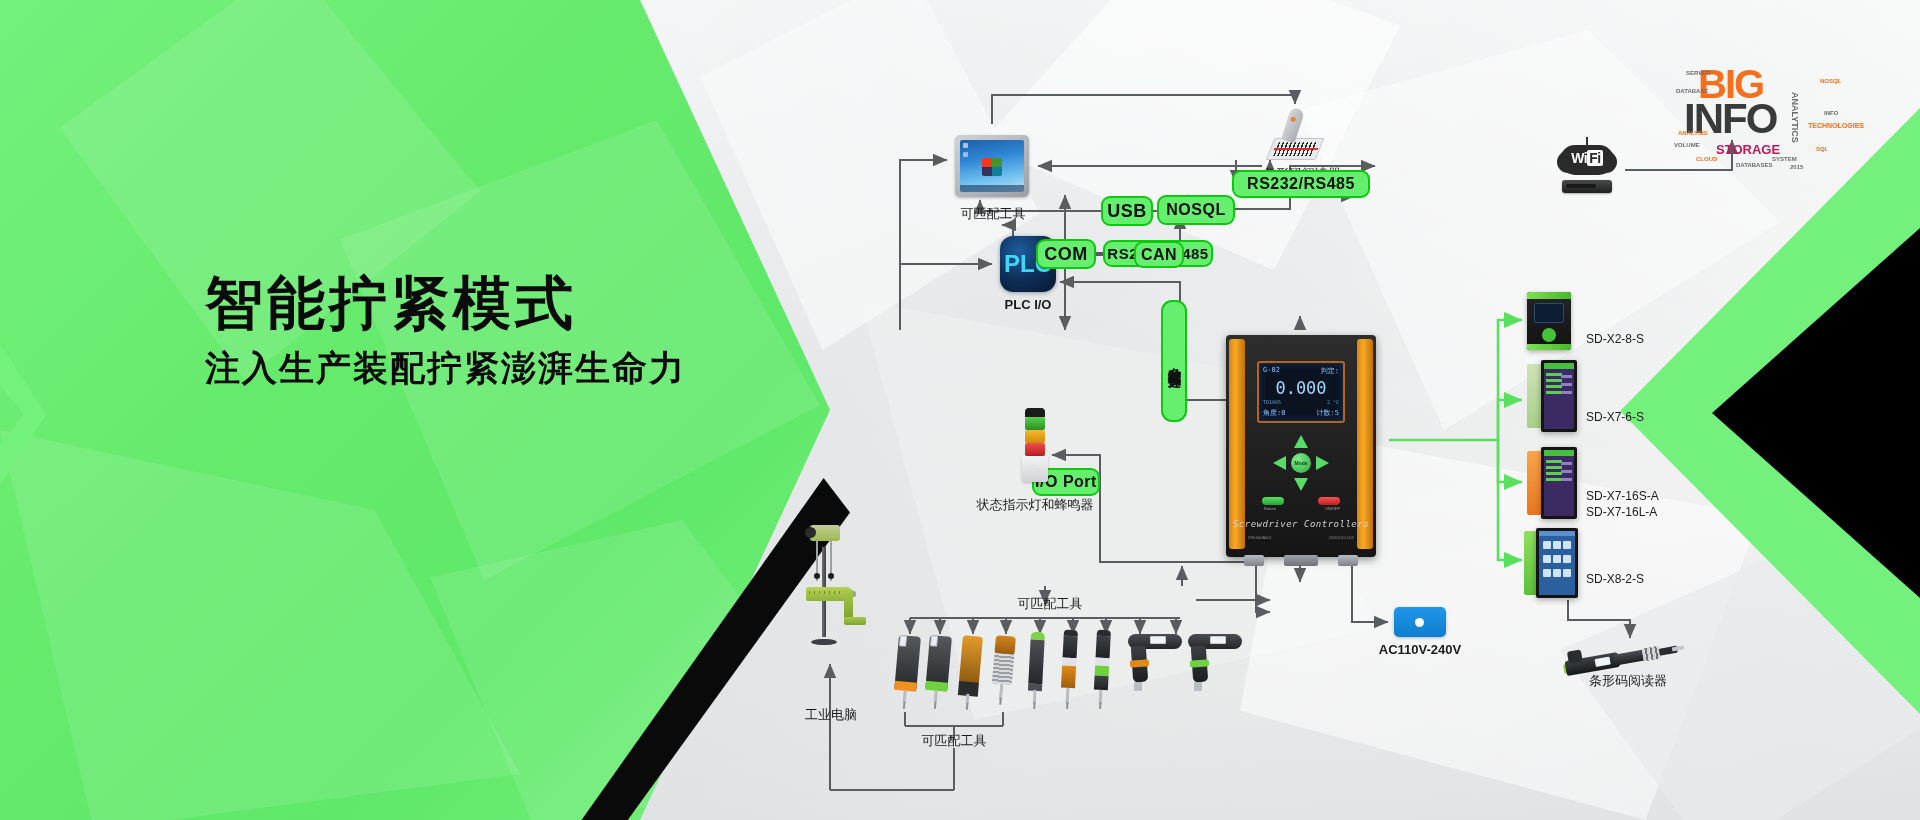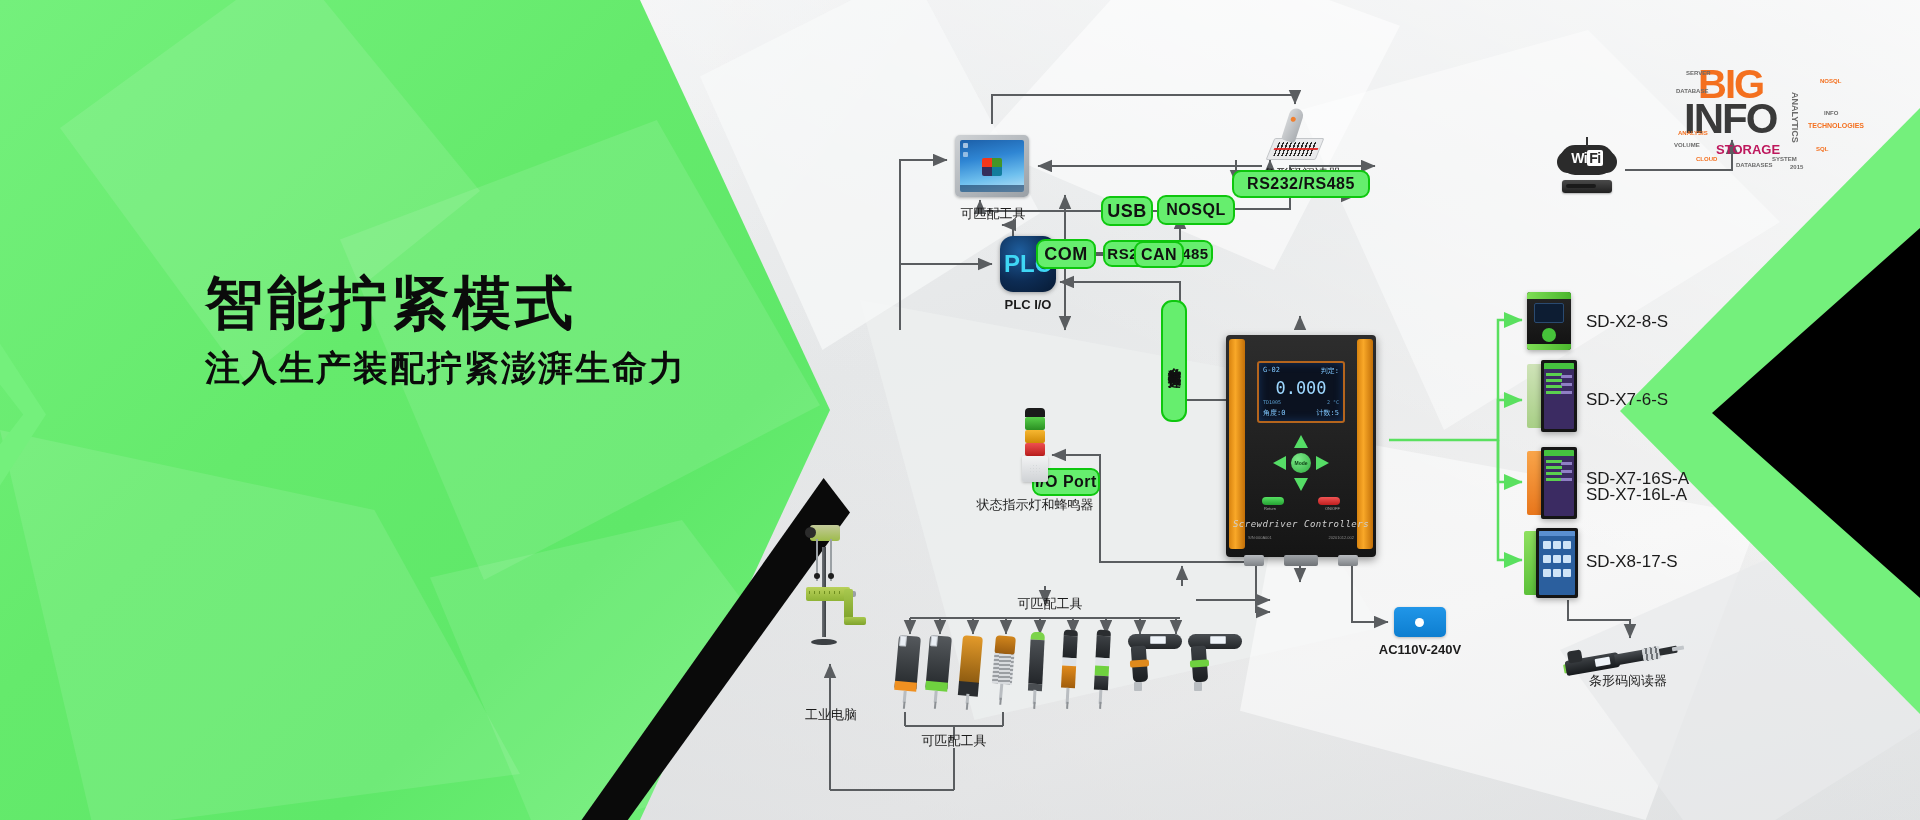--- a/index.html
+++ b/index.html
@@ -104,21 +104,21 @@
     background:#66ee6e; border:2px solid #0ec70e; border-radius:11px;
     color:#111; font-weight:bold;
     writing-mode:vertical-rl; text-orientation:upright;
     display:flex; align-items:center; justify-content:center;
     letter-spacing:1px;
   }
 
   .cap {
     position:absolute; color:#1b1b1b; font-size:13px; white-space:nowrap; text-align:center;
   }
-  .cap-sm { font-size:17px; }
+  .cap-sm { font-size:12px;margin-top:20px; }
 
   
   .monitor { position:absolute; left:955px; top:135px; width:74px; height:62px;
     background:linear-gradient(145deg,#cfd2d5,#9aa0a6); border-radius:5px; padding:5px;
     box-shadow:0 1px 3px rgba(0,0,0,.28); }
   .monitor .screen { width:100%; height:100%; border-radius:2px;
     background:linear-gradient(170deg,#1c5fa8 0%, #2f86d4 35%, #6fc0ee 70%, #bde3f7 100%);
     position:relative; overflow:hidden; }
   .monitor .screen::after{
     content:""; position:absolute; left:50%; top:52%; transform:translate(-50%,-50%);
@@ -603,21 +603,21 @@
             <div class="tile" style="left:24px;top:10px;"></div>
         <div class="tile" style="left:4px;top:24px;"></div>
             <div class="tile" style="left:14px;top:24px;"></div>
             <div class="tile" style="left:24px;top:24px;"></div>
         <div class="tile" style="left:4px;top:38px;"></div>
             <div class="tile" style="left:14px;top:38px;"></div>
             <div class="tile" style="left:24px;top:38px;"></div>
       </div>
         </div>
     </div>
-    <div class="cap cap-sm" style="left:1586px;top:552px;">SD-X8-17-S</div>
+    <div class="cap cap-sm" style="left:1586px;top:552px;">SD-X8-2-S</div>
 
     <div class="spindle">
       <div class="grn"></div>
         <div class="b1"></div>
         <div class="knob"></div>
         <div class="lab"></div>
       <div class="b2"></div>
         <div class="ring"></div>
         <div class="out"></div>
         <div class="out2"></div>

